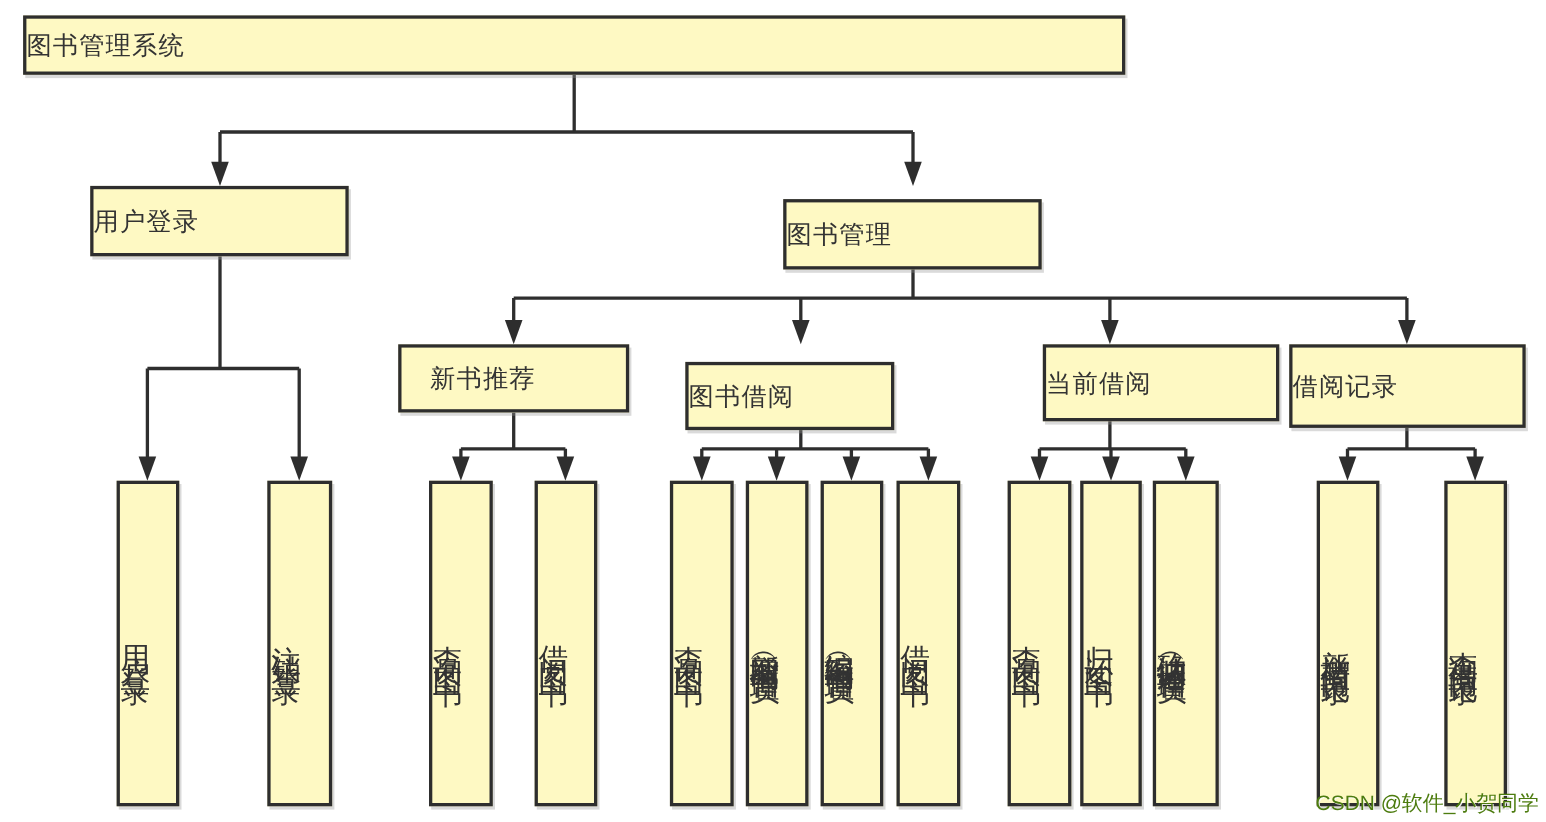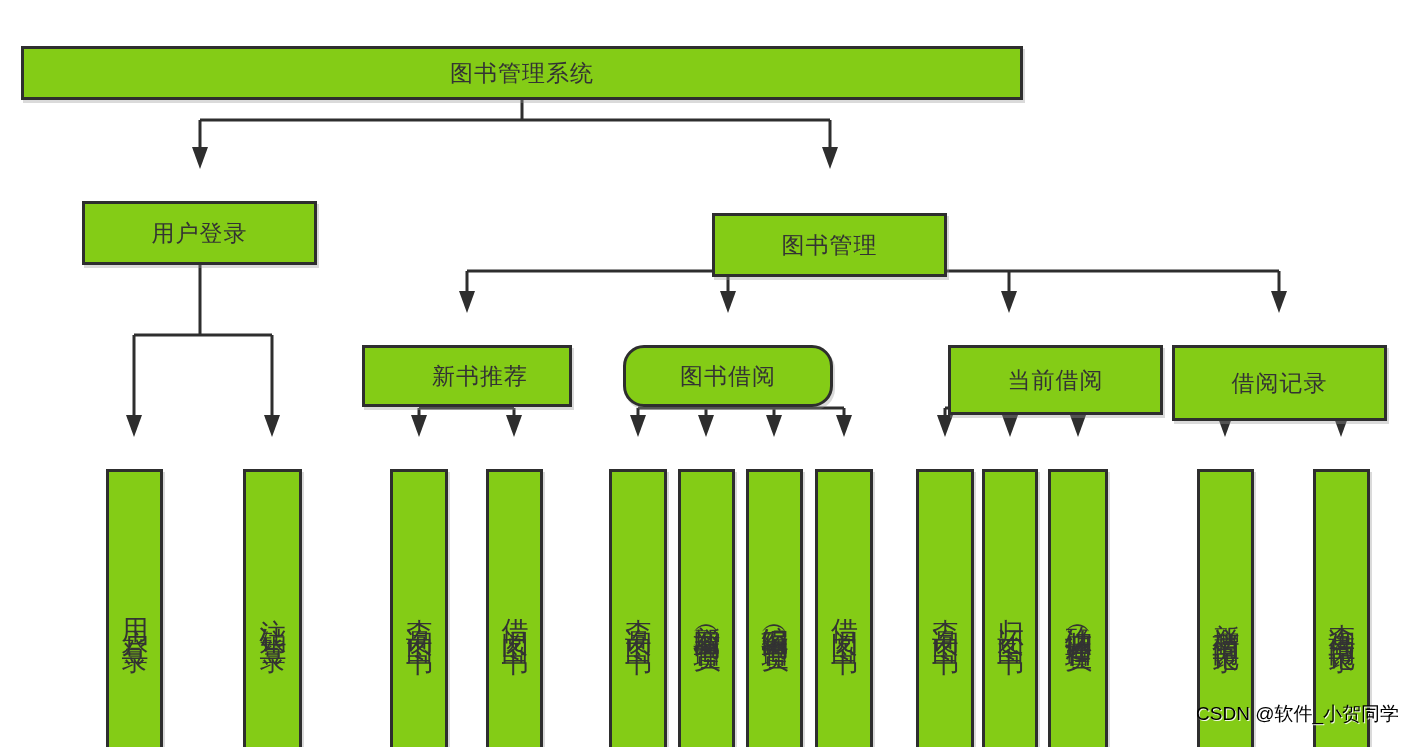--- a/index.html
+++ b/index.html
@@ -17,50 +17,48 @@
   }
   .connectors {
     position: absolute;
     left: 0;
     top: 0;
     z-index: 0;
   }
   .box {
     position: absolute;
     box-sizing: border-box;
-    background: #84cc16;
+    background: #fef9c3;
     border: 3px solid #2e2e2e;
     box-shadow: 2px 3px 0 rgba(150,150,150,0.35);
     display: flex;
     align-items: center;
-    justify-content: center;
     color: #333333;
     z-index: 1;
-    margin-top: 32px;
   }
   .hbox {
     font-size: 23px;
     letter-spacing: 1px;
     white-space: nowrap;
   }
   .vbox span {
     writing-mode: vertical-rl;
     text-orientation: mixed;
     line-height: 1;
     font-size: 27px;
   }
   .sp10 span { letter-spacing: 10px; }
   .sp5  span { letter-spacing: 5px; }
   .sp3  span { letter-spacing: 3px; }
   .watermark {
     position: absolute;
     right: 6px;
-    bottom: 20px;
+    bottom: 4px;
     font-size: 19px;
-    color: #000000;
+    color: #4d7c0f;
     text-shadow: 1px 1px 0 rgba(255,255,255,0.9);
     z-index: 2;
     white-space: nowrap;
   }
 </style>
 </head>
 <body>
 
 <div class="canvas">
 
@@ -114,21 +112,21 @@
   <div class="box hbox" style="left:82px; top:169px; width:235px; height:64px;">
     <span>用户登录</span>
   </div>
   <div class="box hbox" style="left:712px; top:181px; width:235px; height:64px;">
     <span>图书管理</span>
   </div>
 
   <div class="box hbox" style="left:362px; top:313px; width:210px; height:62px;padding-left:26px;">
     <span>新书推荐</span>
   </div>
-  <div class="box hbox" style="left:623px; top:313px; width:210px; height:62px;border-radius:21px;">
+  <div class="box hbox" style="left:623px; top:329px; width:190px; height:62px;">
     <span>图书借阅</span>
   </div>
   <div class="box hbox" style="left:948px; top:313px; width:215px; height:70px;">
     <span>当前借阅</span>
   </div>
   <div class="box hbox" style="left:1172px; top:313px; width:215px; height:76px;">
     <span>借阅记录</span>
   </div>
 
   <div class="box vbox sp10" style="left:106px; top:437px; width:57px; height:296px;">

